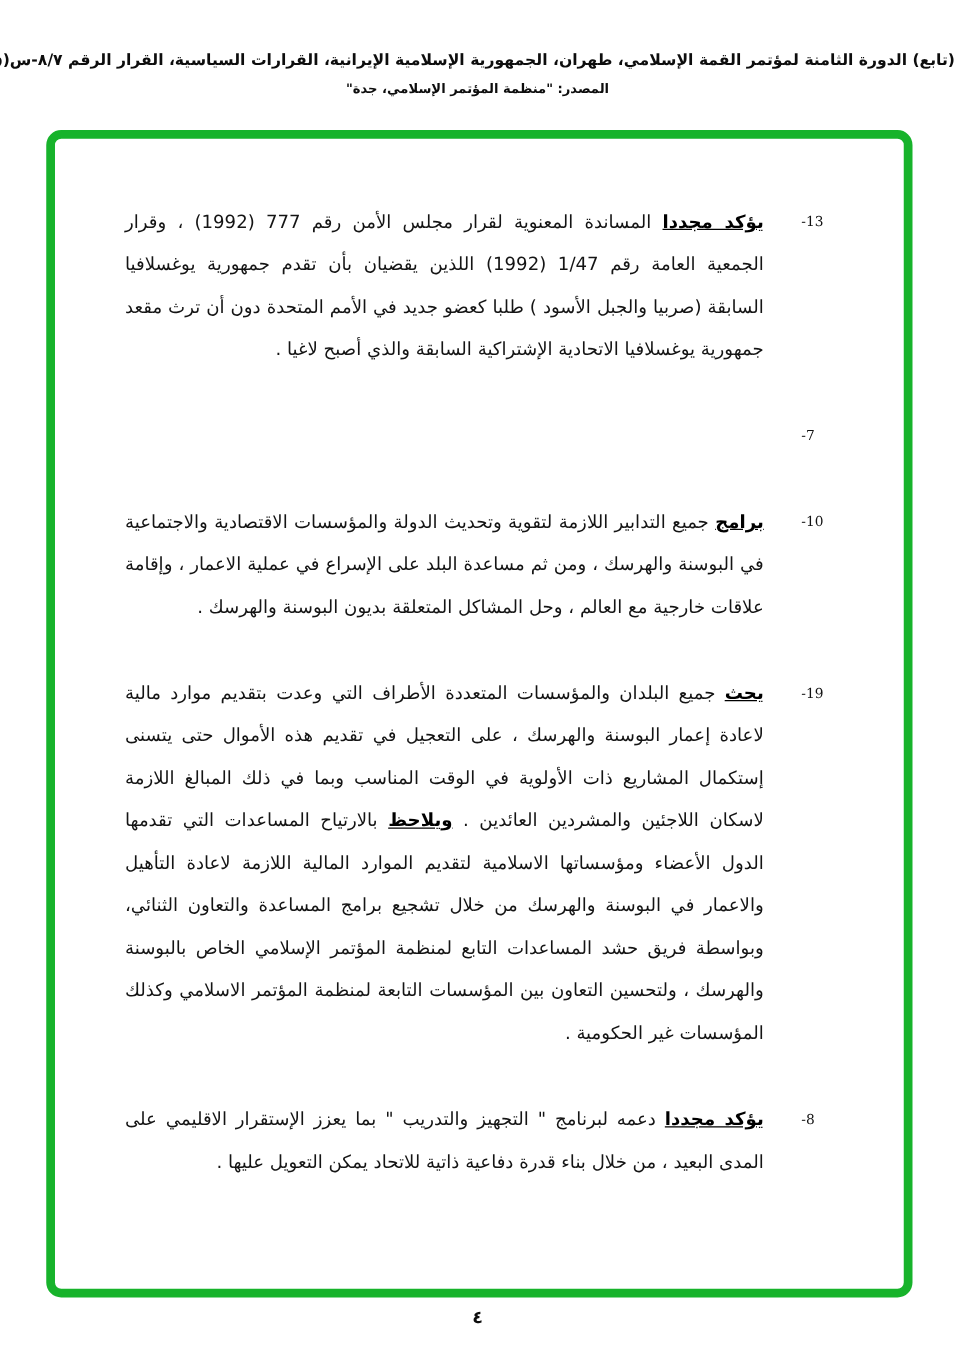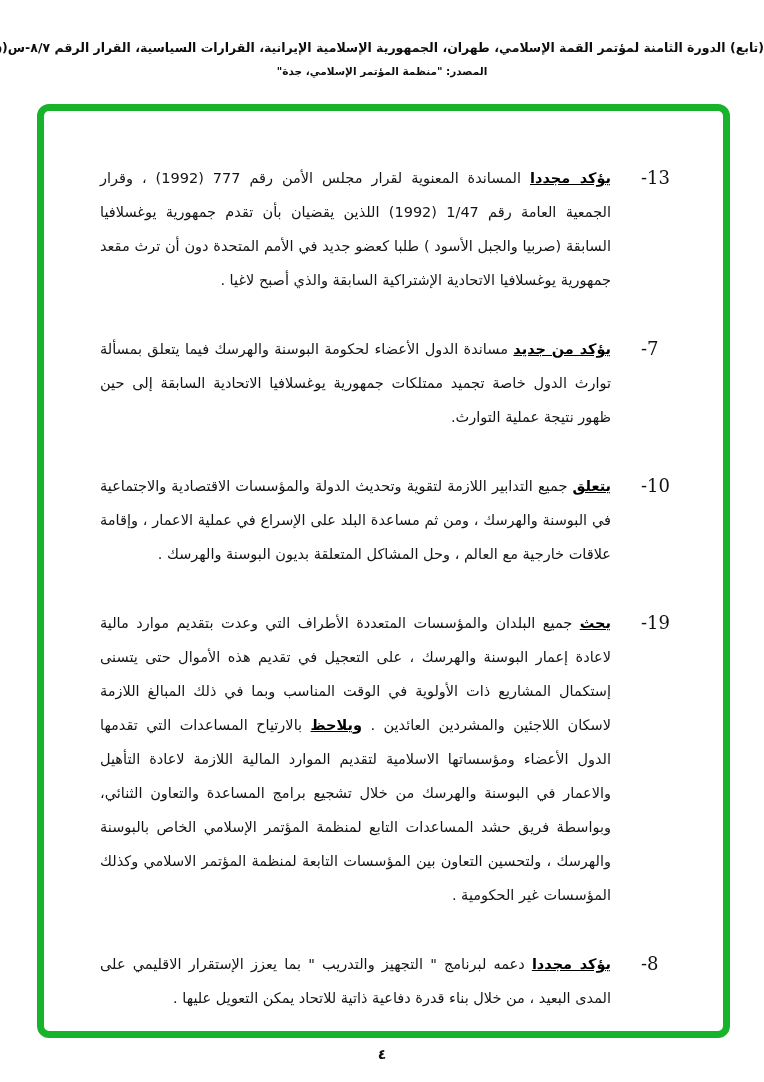--- a/index.html
+++ b/index.html
@@ -55,21 +55,21 @@
     display: flex;
     gap: 30px;
     margin-bottom: 35px;
     align-items: flex-start;
   }
   .item-number {
     flex: none;
     width: 38px;
     direction: ltr;
     text-align: left;
-    font-size: 18px;
+    font-size: 11px;
     line-height: 34px;
     font-family: "DejaVu Serif", serif;
     color: #111111;
   }
   .item-text {
     flex: 1;
     font-size: 14.5px;
     line-height: 34px;
     text-align: justify;
     color: #141414;
@@ -101,25 +101,24 @@
   </div>
 
   <div class="green-box">
     <div class="resolution-list">
         <div class="item">
           <div class="item-number">-13</div>
           <div class="item-text"><span class="seg bold">يؤكد مجددا</span><span class="seg"> المساندة المعنوية لقرار مجلس الأمن رقم 777 (1992) ، وقرار الجمعية العامة رقم 1/47 (1992) اللذين يقضيان بأن تقدم جمهورية يوغسلافيا السابقة (صربيا والجبل الأسود ) طلبا  كعضو جديد في الأمم المتحدة دون أن ترث مقعد جمهورية يوغسلافيا الاتحادية الإشتراكية السابقة والذي أصبح لاغيا .</span></div>
         </div>
         <div class="item">
           <div class="item-number">-7</div>
-          <div class="item-text"><span class="seg bold">يؤكد من جديد</span><span class="seg"> مساندة الدول الأعضاء لحكومة البوسنة والهرسك فيما يتعلق بمسألة توارث الدول خاصة تجميد ممتلكات جمهورية يوغسلافيا الاتحادية السابقة إلى حين ظهور نتيجة عملية التوارث.</span></div>
         </div>
         <div class="item">
           <div class="item-number">-10</div>
-          <div class="item-text"><span class="seg bold">يتعلق</span><span class="seg"> جميع التدابير اللازمة لتقوية وتحديث الدولة والمؤسسات الاقتصادية والاجتماعية في البوسنة والهرسك ، ومن ثم مساعدة البلد على الإسراع في عملية الاعمار ، وإقامة علاقات خارجية مع العالم ، وحل المشاكل المتعلقة بديون البوسنة والهرسك .</span></div>
+          <div class="item-text"><span class="seg bold">برامج</span><span class="seg"> جميع التدابير اللازمة لتقوية وتحديث الدولة والمؤسسات الاقتصادية والاجتماعية في البوسنة والهرسك ، ومن ثم مساعدة البلد على الإسراع في عملية الاعمار ، وإقامة علاقات خارجية مع العالم ، وحل المشاكل المتعلقة بديون البوسنة والهرسك .</span></div>
         </div>
         <div class="item">
           <div class="item-number">-19</div>
           <div class="item-text"><span class="seg bold">يحث</span><span class="seg"> جميع البلدان والمؤسسات المتعددة الأطراف التي وعدت بتقديم موارد مالية لاعادة إعمار البوسنة والهرسك ، على التعجيل في تقديم هذه الأموال حتى يتسنى إستكمال المشاريع ذات الأولوية في الوقت المناسب وبما في ذلك المبالغ اللازمة لاسكان اللاجئين والمشردين العائدين . </span><span class="seg bold">ويلاحظ</span><span class="seg"> بالارتياح المساعدات التي تقدمها الدول الأعضاء ومؤسساتها الاسلامية لتقديم الموارد المالية اللازمة لاعادة التأهيل والاعمار في البوسنة والهرسك من خلال تشجيع برامج المساعدة والتعاون الثنائي، وبواسطة فريق حشد المساعدات التابع لمنظمة المؤتمر الإسلامي الخاص بالبوسنة والهرسك ، ولتحسين التعاون بين المؤسسات التابعة لمنظمة المؤتمر الاسلامي وكذلك المؤسسات غير الحكومية .</span></div>
         </div>
         <div class="item">
           <div class="item-number">-8</div>
           <div class="item-text"><span class="seg bold">يؤكد مجددا</span><span class="seg"> دعمه لبرنامج " التجهيز والتدريب " بما يعزز الإستقرار الاقليمي على المدى البعيد ، من خلال بناء قدرة دفاعية ذاتية للاتحاد يمكن التعويل عليها .</span></div>
         </div>
       </div>

